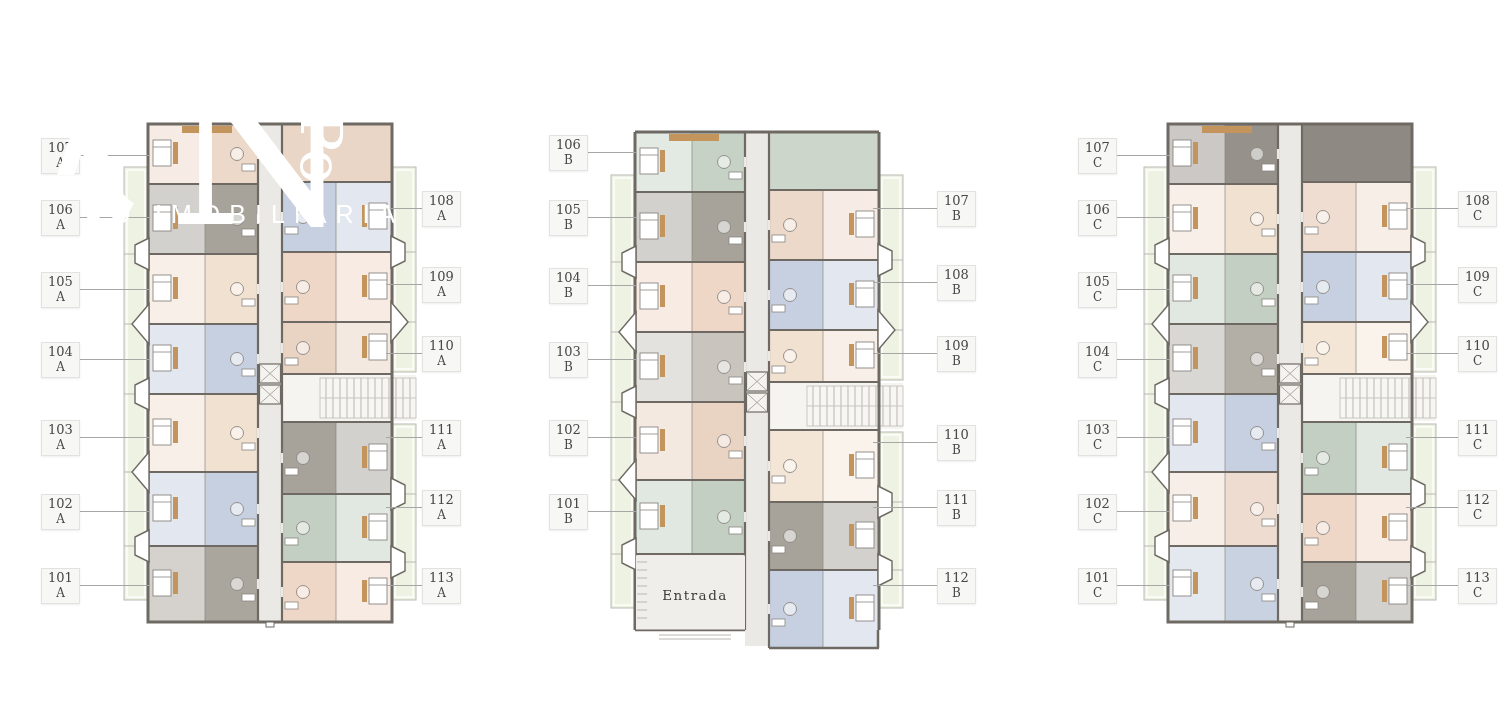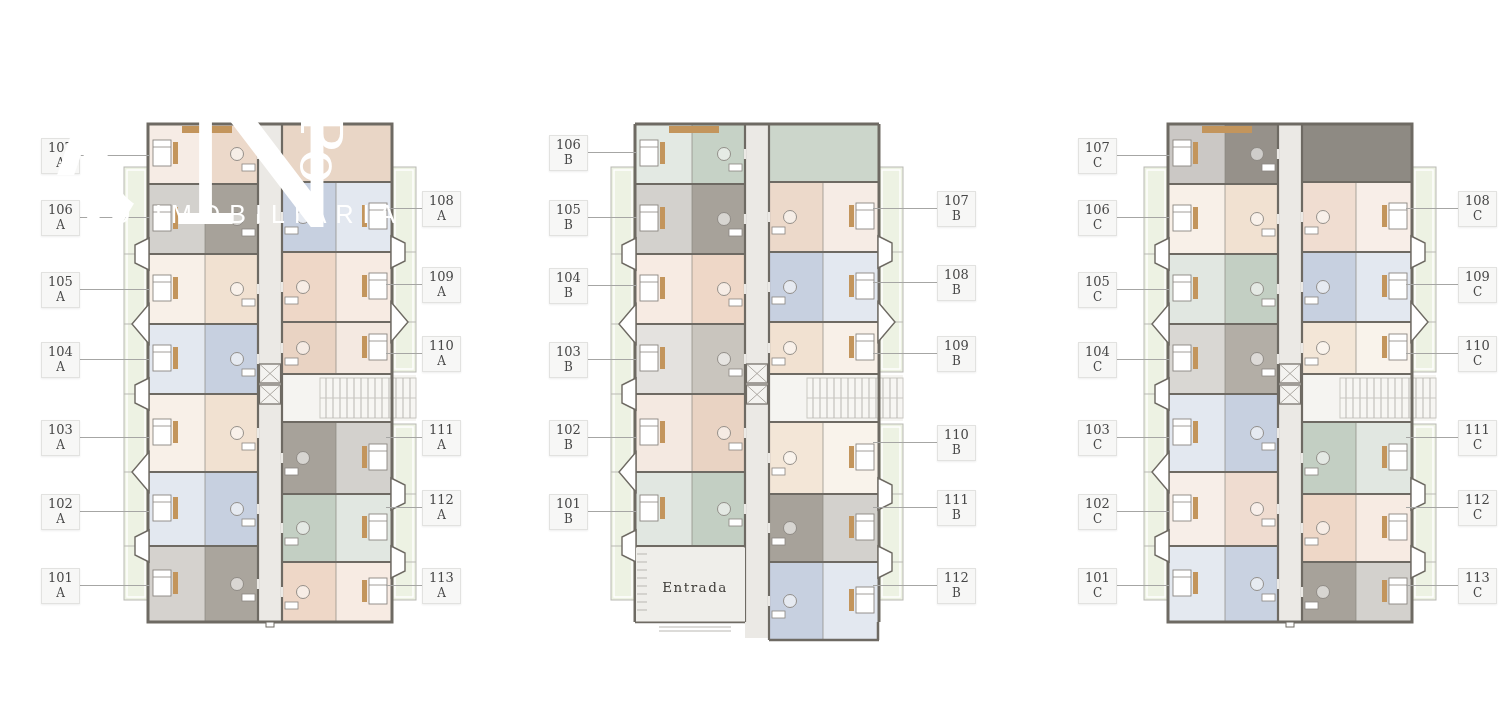--- a/index.html
+++ b/index.html
@@ -296,21 +296,21 @@
     <div class="unit-label" style="left: 422px; top: 490px;">
       <span class="num">112</span>
       <span class="ltr">A</span>
     </div>
     <div class="leader" style="left: 386px; width: 36px; top: 507px;"></div>
     <div class="unit-label" style="left: 422px; top: 568px;">
       <span class="num">113</span>
       <span class="ltr">A</span>
     </div>
     <div class="leader" style="left: 386px; width: 36px; top: 585px;"></div>
-    <div class="plan" style="left: 607px; top: 122px; text-align: right;"><svg width="300" height="524" viewBox="0 0 300 524" xmlns="http://www.w3.org/2000/svg">
+    <div class="plan" style="left: 607px; top: 130px; text-align: right;"><svg width="300" height="524" viewBox="0 0 300 524" xmlns="http://www.w3.org/2000/svg">
         <g>
           <rect x="4" y="45" width="24" height="433" fill="#edf2e3" stroke="#b9b9b3" stroke-width="1"></rect>
           <rect x="7" y="48" width="18" height="427" fill="none" stroke="#ffffff" stroke-width="1.4"></rect>
           <line x1="4" y1="132" x2="28" y2="132" stroke="#b9b9b3" stroke-width="1"></line>
           <line x1="4" y1="202" x2="28" y2="202" stroke="#b9b9b3" stroke-width="1"></line>
           <line x1="4" y1="272" x2="28" y2="272" stroke="#b9b9b3" stroke-width="1"></line>
           <line x1="4" y1="350" x2="28" y2="350" stroke="#b9b9b3" stroke-width="1"></line>
           <line x1="4" y1="424" x2="28" y2="424" stroke="#b9b9b3" stroke-width="1"></line>
           <rect x="272" y="45" width="24" height="205" fill="#edf2e3" stroke="#b9b9b3" stroke-width="1"></rect>
           <rect x="275" y="48" width="18" height="199" fill="none" stroke="#ffffff" stroke-width="1.4"></rect>

